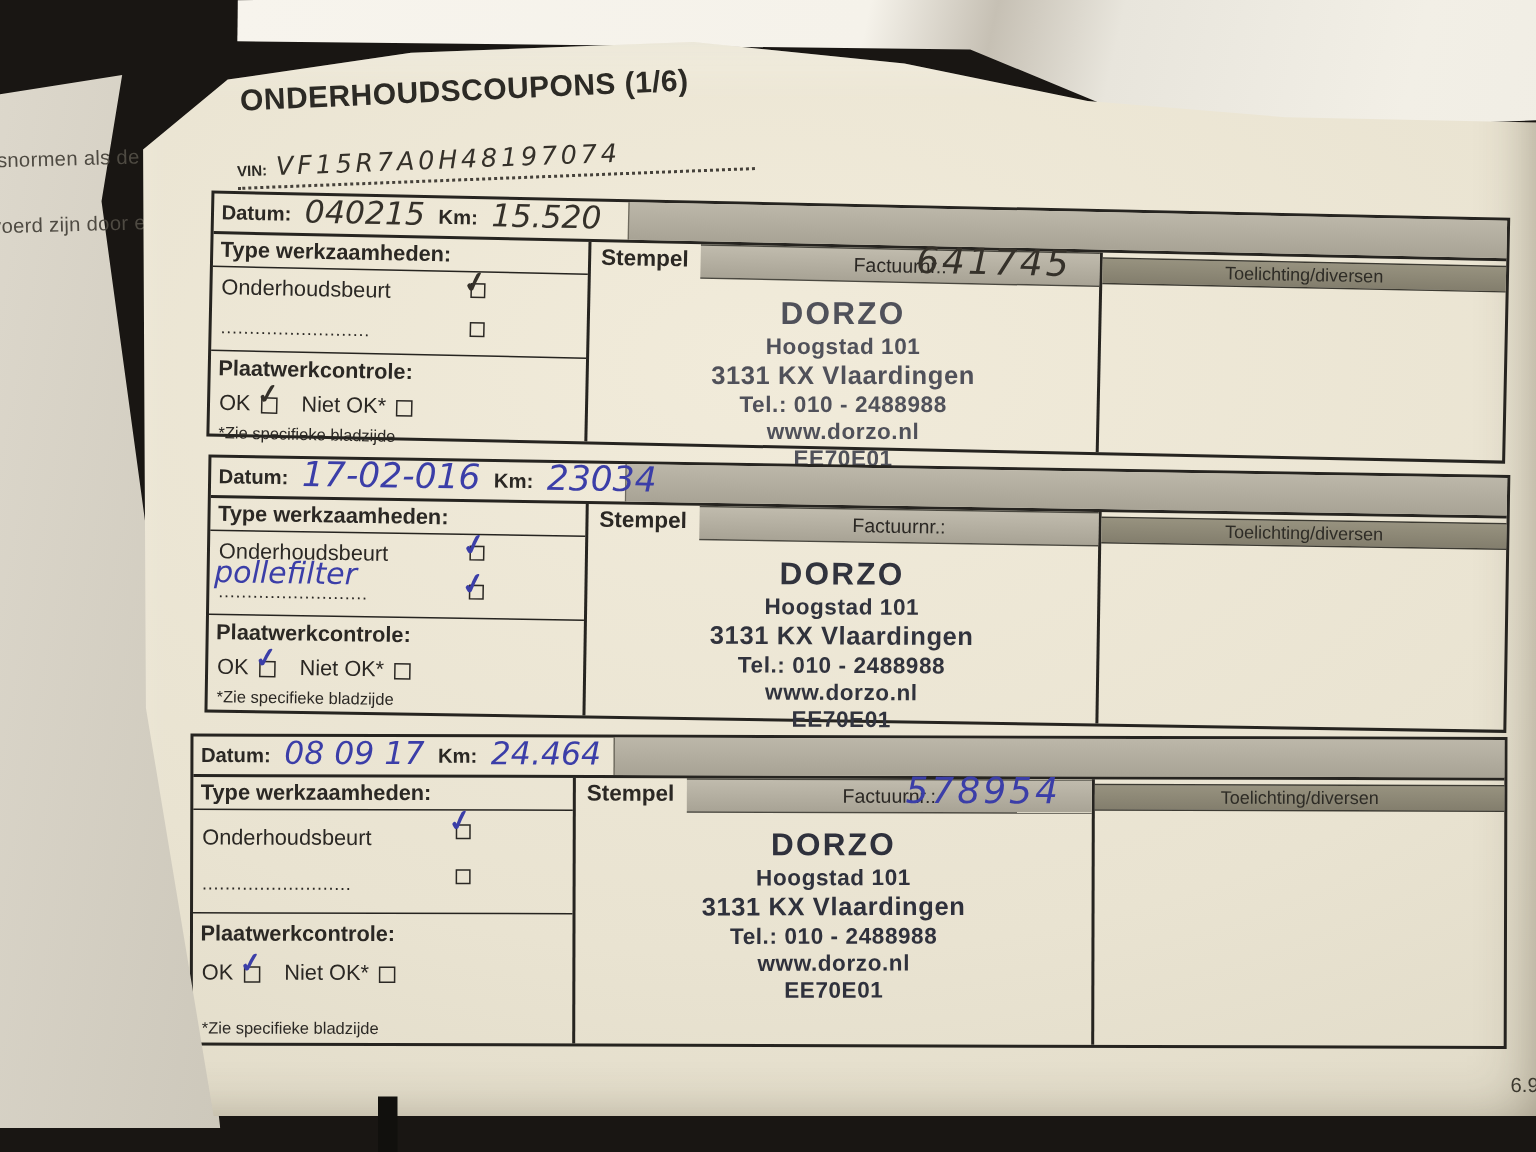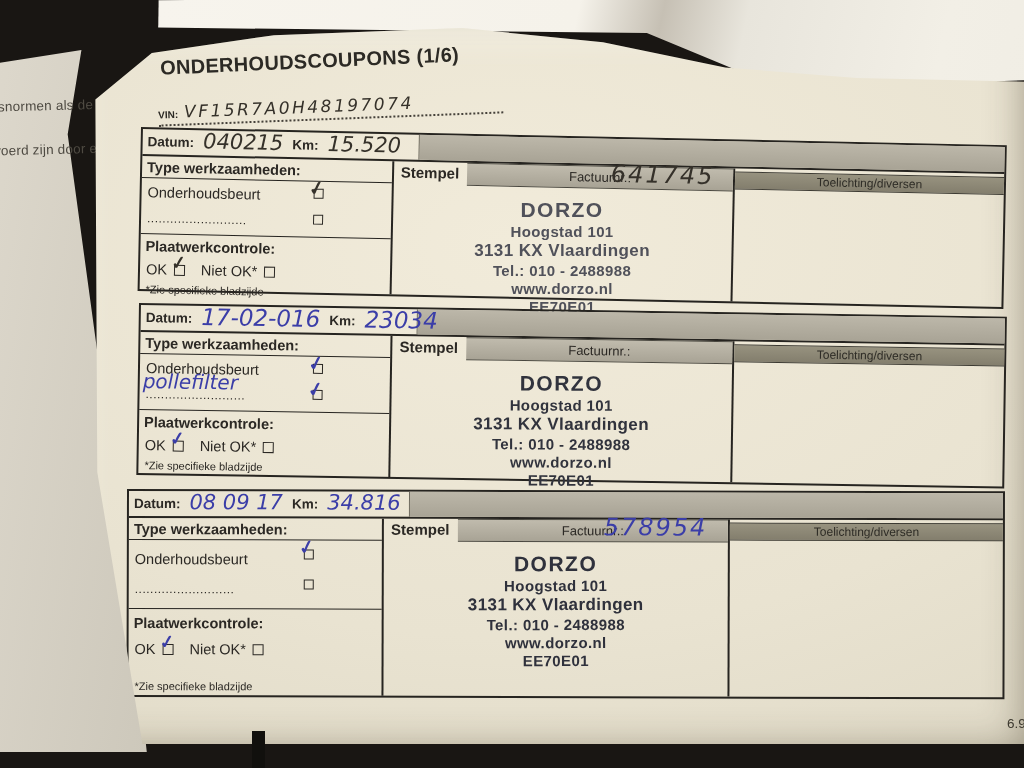--- a/index.html
+++ b/index.html
@@ -252,21 +252,21 @@
         </div>
       </div>
     </div>
 
     <div class="coupon coupon-3" id="coupon-3">
       <div class="datum-row">
         <div class="datum-left">
           <span class="print-label">Datum:</span>
           <span class="hw hw-date" style="color:#3b3ea8">08 09 17</span>
           <span class="print-label">Km:</span>
-          <span class="hw hw-date" style="color:#3b3ea8">34.816</span>
+          <span class="hw hw-date" style="color:#3b3ea8">24.464</span>
         </div>
         <div class="datum-right"></div>
       </div>
       <div class="body-row">
         <div class="col-a">
           <div class="tw-header">Type werkzaamheden:</div>
           <div class="check-row">
             <span class="lbl">Onderhoudsbeurt</span>
             <span class="checkbox"></span>
             <span class="checkmark" style="color:#3b3ea8">✓</span>

